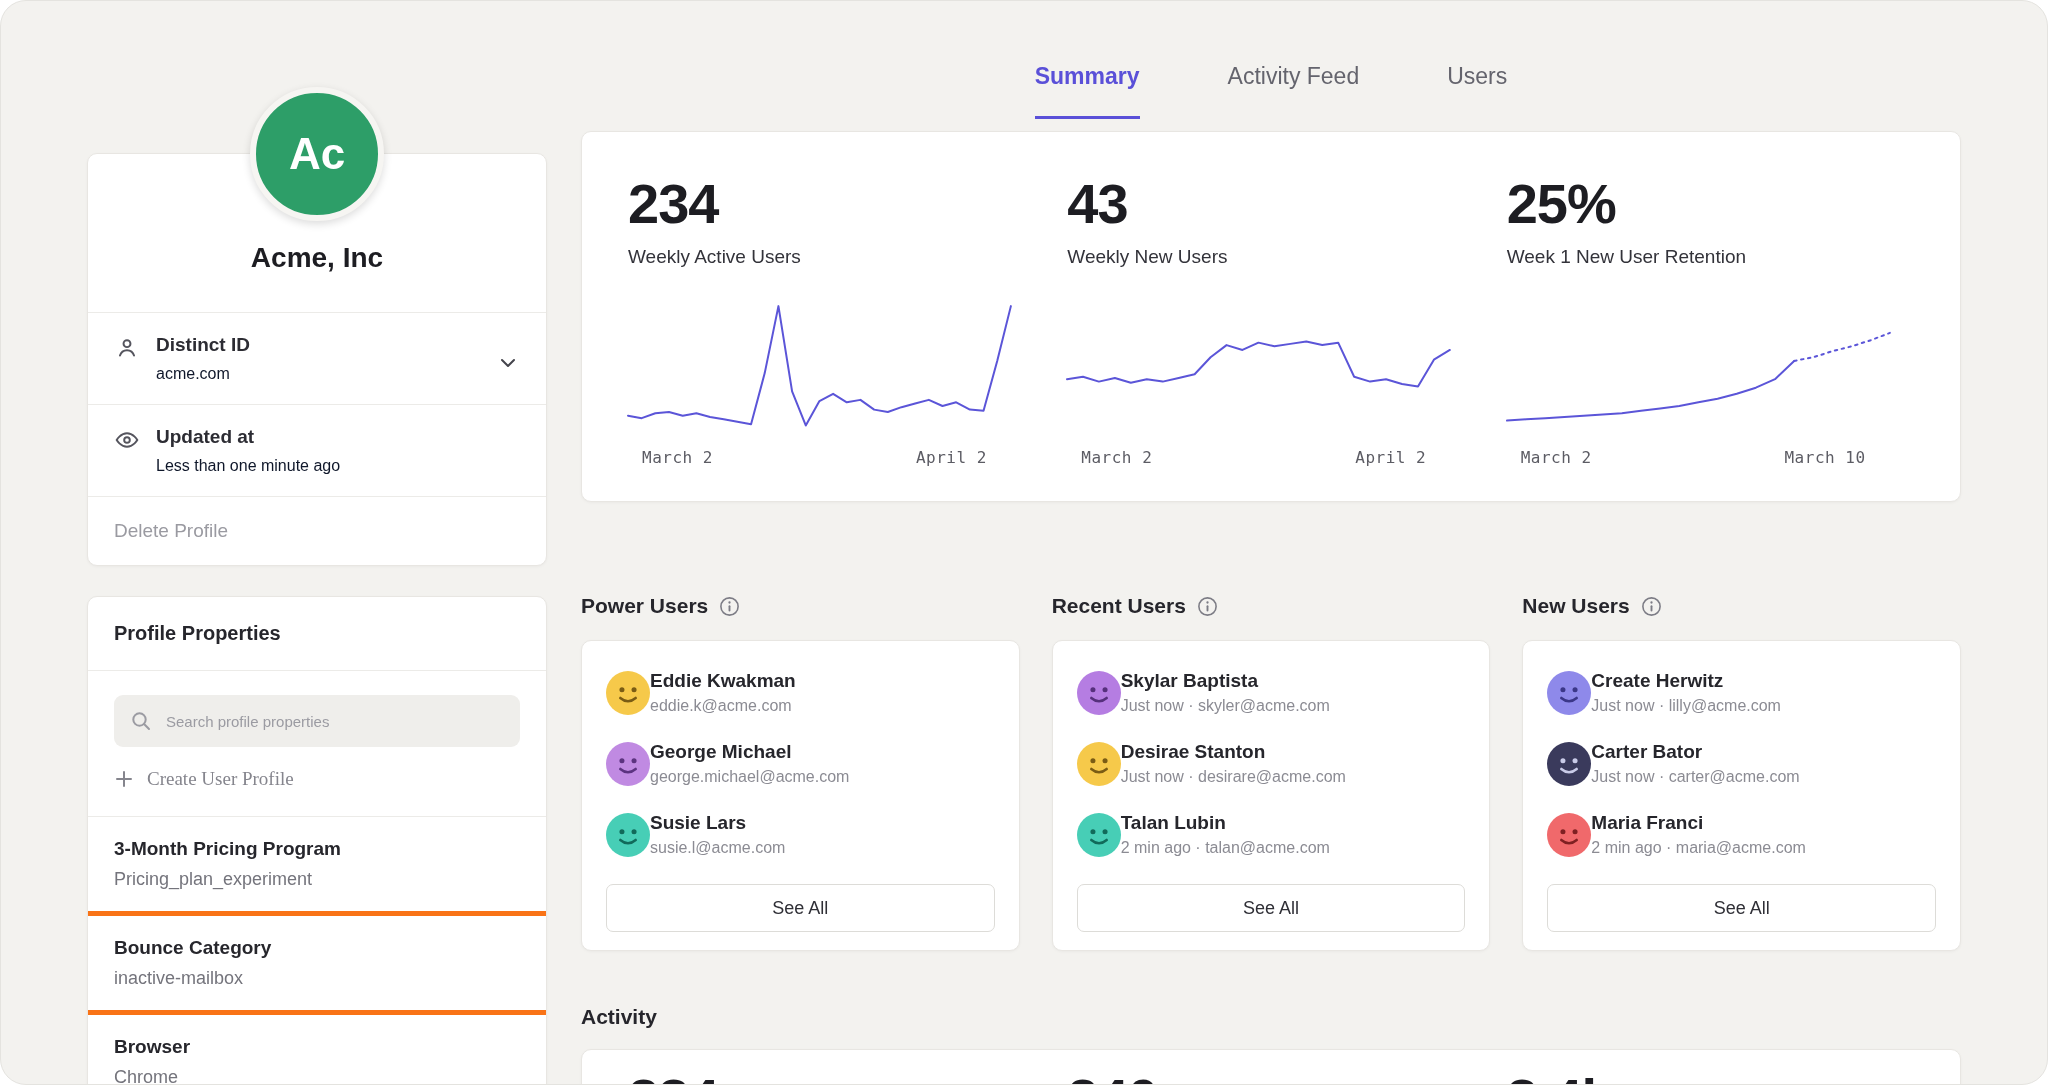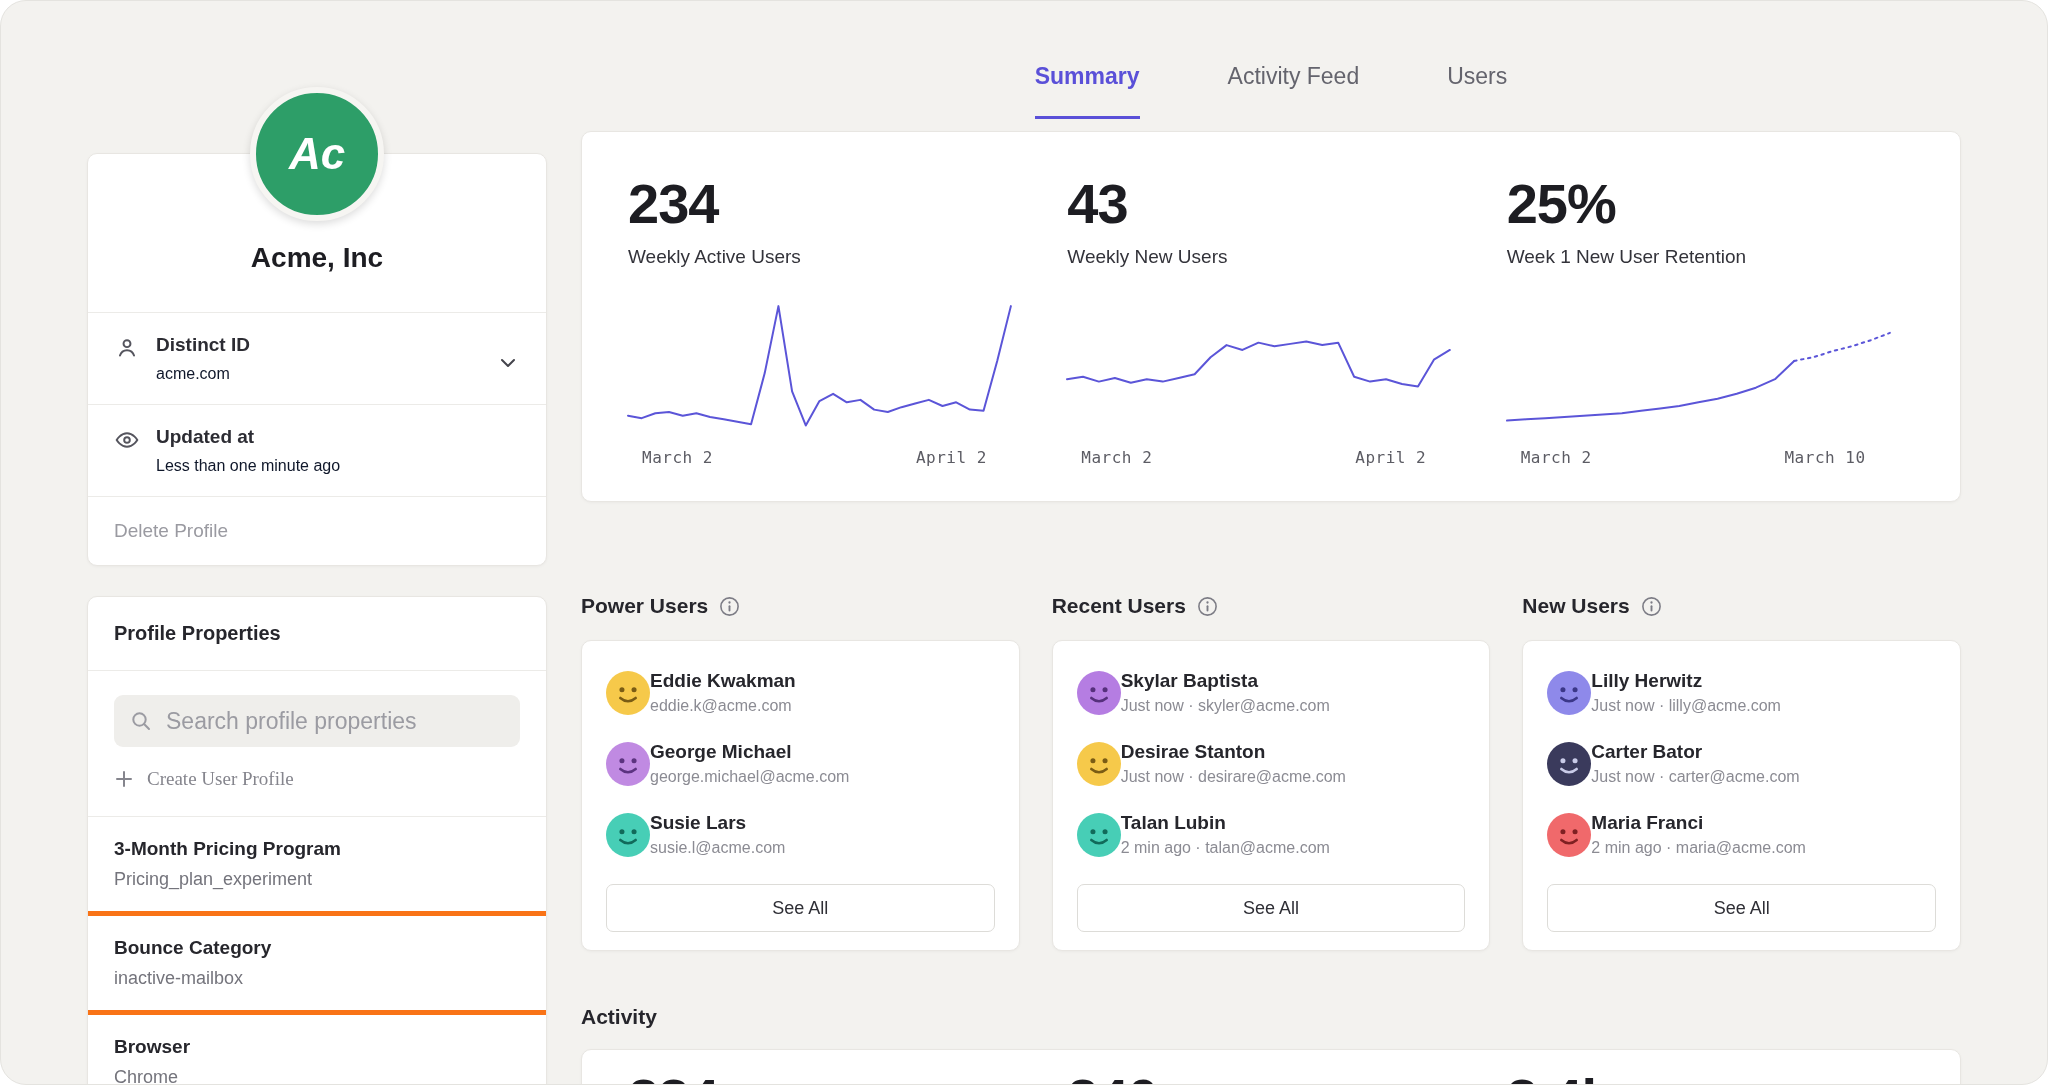--- a/index.html
+++ b/index.html
@@ -42,21 +42,21 @@
   .chev { position:absolute; right:26px; top:38px; width:24px; height:24px; }
   .chev svg { width:100%; height:100%; display:block; }
   .delete-row { padding:23px 26px; font-size:19px; color:#9a9aa1; cursor:pointer; }
 
   .props-card { margin-top:30px; }
   .props-title { padding:25px 26px; font-size:20px; font-weight:700; color:#26262c; border-bottom:1px solid #ecebe8; }
   .props-top { border-bottom:1px solid #ecebe8; padding-bottom:4px; }
   .search-wrap { margin:24px 26px 0; position:relative; }
   .search-input {
     width:100%; height:52px; background:#efeeeb; border:none; border-radius:9px;
-    padding:0 16px 0 52px; font-size:23px; color:#a21caf; outline:none;
+    padding:0 16px 0 52px; font-size:15px; color:#a21caf; outline:none;
     font-family:"Liberation Sans", sans-serif;
   }
   .search-input::placeholder { color:#9b9ba2; }
   .search-icon { position:absolute; left:15px; top:14px; width:24px; height:24px; }
   .search-icon svg { width:100%; height:100%; display:block; }
   .create-row { display:flex; align-items:center; gap:13px; margin:21px 26px 22px; font-size:19px; color:#85858d; cursor:pointer;font-family:Liberation Serif, serif; }
   .plus-icon { width:20px; height:20px; }
   .plus-icon svg { width:100%; height:100%; display:block; }
   .prop-row { padding:21px 26px; border-bottom:5px solid #f97316; cursor:pointer; }
   .prop-name { font-size:19px; font-weight:700; color:#26262c; }
@@ -98,21 +98,21 @@
   .activity-card { margin-top:20px; padding:16px 30px 60px; display:grid; grid-template-columns:1fr 1fr 1fr; }
   .activity-value { font-size:56px; font-weight:700; color:#1d1d22; letter-spacing:-1px; padding:0 16px; }
 </style>
 </head>
 <body>
 
 <div class="page">
   <div class="content">
 
     <div class="sidebar">
-      <div class="avatar-big" style="background-color: rgb(45, 158, 104); font-style: italic;">
+      <div class="avatar-big" style="background-color: rgb(45, 158, 104);">
         <span>Ac</span>
       </div>
 
       <div class="card profile-card">
         <div class="company">Acme, Inc</div>
 
         <div class="field-row">
           <span class="field-icon">
             <svg viewBox="0 0 24 24" fill="none" stroke="#55555e" stroke-width="1.8" stroke-linecap="round">
               <circle cx="12" cy="8" r="3.2"></circle>
@@ -361,21 +361,21 @@
           <div class="card user-card">
             <div class="user-row">
               <div class="avatar" style="background-color: rgb(142, 137, 234); color: rgb(59, 55, 136);">
                 <svg viewBox="0 0 40 40">
                     <circle cx="14.5" cy="17" r="2.3" fill="currentColor"></circle>
                     <circle cx="25.5" cy="17" r="2.3" fill="currentColor"></circle>
                     <path d="M13 24.5 Q20 30.5 27 24.5" fill="none" stroke="currentColor" stroke-width="2.3" stroke-linecap="round"></path>
                   </svg>
               </div>
               <div>
-                <div class="user-name">Lilly Herwitz</div>
+                <div class="user-name">Create Herwitz</div>
                 <div class="user-sub">Just now · lilly@acme.com</div>
               </div>
             </div>
             <div class="user-row">
               <div class="avatar" style="background-color: rgb(58, 58, 92); color: rgb(201, 203, 232);">
                 <svg viewBox="0 0 40 40">
                     <circle cx="14.5" cy="17" r="2.3" fill="currentColor"></circle>
                     <circle cx="25.5" cy="17" r="2.3" fill="currentColor"></circle>
                     <path d="M13 24.5 Q20 30.5 27 24.5" fill="none" stroke="currentColor" stroke-width="2.3" stroke-linecap="round"></path>
                   </svg>

